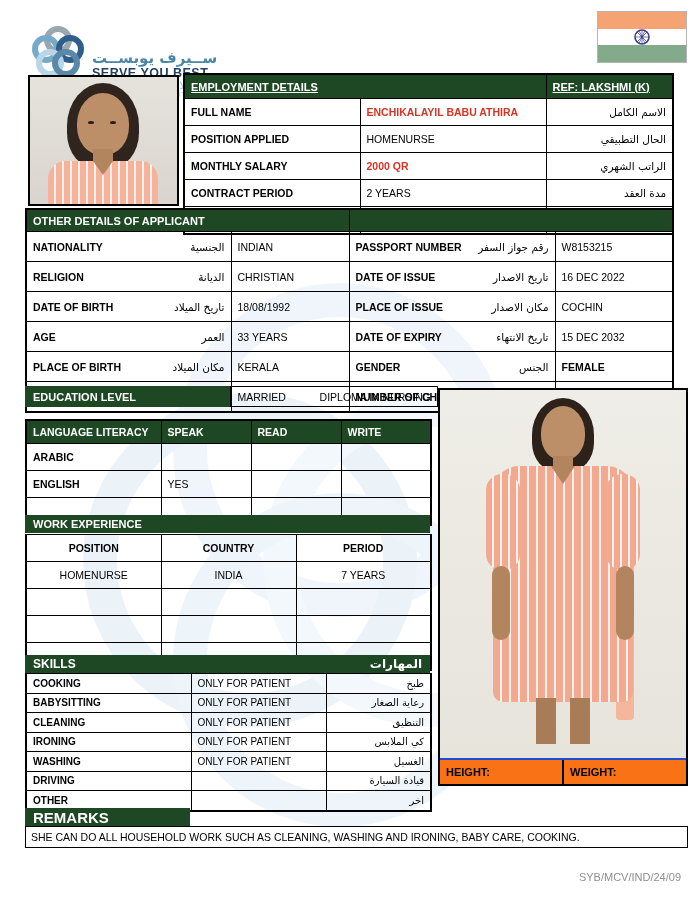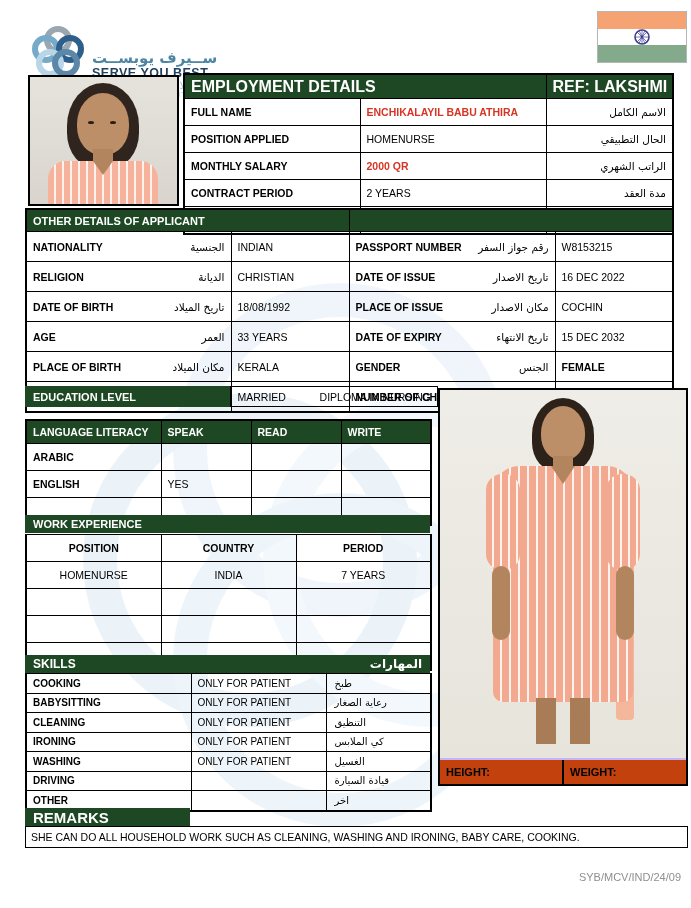--- a/index.html
+++ b/index.html
@@ -25,21 +25,21 @@
   .green{background:#1d4823;color:#fff;font-weight:bold;}
   table{border-collapse:collapse;table-layout:fixed;}
   td{border:1px solid #000;padding:2px 6px;font-size:10.5px;overflow:hidden;white-space:nowrap;}
   .lbl{font-weight:bold;}
   .ar{direction:rtl;font-family:"DejaVu Sans","Liberation Sans",sans-serif;}
   .red{color:#d63425;font-weight:bold;}
 
   
   .emp{position:absolute;left:183px;top:73px;width:489px;border:2px solid #000;}
   .emp td{height:22px;}
-  .emp .hrow td{height:19px;font-size:16px;}
+  .emp .hrow td{height:19px;font-size:11px;text-decoration:underline;}
 
   
   .headshot{position:absolute;left:28px;top:75px;width:147px;height:127px;border:2px solid #000;
     background:linear-gradient(#e6e3dd,#d9d5ce);overflow:hidden;}
   .hs-hair{position:absolute;left:37px;top:6px;width:72px;height:86px;border-radius:50% 50% 42% 42%;background:#30251e;}
   .hs-face{position:absolute;left:47px;top:16px;width:52px;height:62px;border-radius:50% 50% 46% 46%;background:#bd8f68;}
   .hs-eye{position:absolute;width:6px;height:3px;border-radius:50%;background:#2a1d15;top:44px;}
   .hs-neck{position:absolute;left:63px;top:72px;width:20px;height:16px;background:#b3855f;}
   .hs-body{position:absolute;left:18px;top:84px;width:110px;height:46px;border-radius:18px 18px 0 0;
     background:repeating-linear-gradient(90deg,#f6b29b 0 6px,#fdf1ec 6px 8px);}
@@ -66,26 +66,26 @@
   .work-h{position:absolute;left:25px;top:515px;width:405px;height:19px;display:flex;align-items:center;padding-left:8px;box-sizing:border-box;font-size:11px;border-bottom:1px solid #fff;}
   .work{position:absolute;left:25px;top:534px;width:405px;border:2px solid #000;border-top:none;}
   .work td{height:22px;text-align:center;}
   .work .chrow td{font-weight:bold;}
 
   
   .skills-h{position:absolute;left:25px;top:655px;width:405px;height:18px;display:flex;align-items:center;justify-content:space-between;
     padding:0 8px;box-sizing:border-box;font-size:12px;}
   .skills{position:absolute;left:25px;top:673px;width:405px;border:2px solid #000;border-top:none;}
   .skills td{height:16.5px;padding:1px 6px;font-size:10px;}
-  .skills .arc{text-align:left;padding-left:8px;}
+  .skills .arc{text-align:right;padding-left:8px;}
 
   
   .photo{position:absolute;left:438px;top:388px;width:250px;height:398px;border:2px solid #000;box-sizing:border-box;display:flex;flex-direction:column;}
   .photo-img{position:relative;flex:1;background:linear-gradient(#efede7,#e7e4dc);overflow:hidden;}
-  .hw{display:flex;border-top:2px solid #c4b5fd;height:24px;background:#c2410c;}
+  .hw{display:flex;border-top:2px solid #1d4ed8;height:24px;background:#f97316;}
   .hw .cell{flex:1;display:flex;align-items:center;padding-left:6px;font-weight:bold;font-size:11px;}
   .hw .cell+.cell{border-left:2px solid #000;}
   .fb-hair{position:absolute;left:92px;top:8px;width:62px;height:74px;border-radius:50% 50% 40% 40%;background:#2d2219;}
   .fb-face{position:absolute;left:101px;top:16px;width:44px;height:54px;border-radius:50% 50% 45% 45%;background:#bd8f68;}
   .fb-neck{position:absolute;left:113px;top:66px;width:20px;height:14px;background:#b3855f;}
   .fb-dress{position:absolute;left:53px;top:76px;width:140px;height:236px;border-radius:26px 26px 10px 10px;
     background:repeating-linear-gradient(90deg,#f3a98f 0 7px,#fdf2ec 7px 9px);}
   .fb-sleeve{position:absolute;top:84px;width:34px;height:96px;border-radius:16px;background:repeating-linear-gradient(90deg,#f3a98f 0 6px,#fdf2ec 6px 8px);}
   .fb-arm{position:absolute;top:176px;width:18px;height:74px;border-radius:9px;background:#b3855f;}
   .fb-v{position:absolute;left:111px;top:76px;width:0;height:0;border-left:12px solid transparent;border-right:12px solid transparent;border-top:18px solid #b3855f;}

